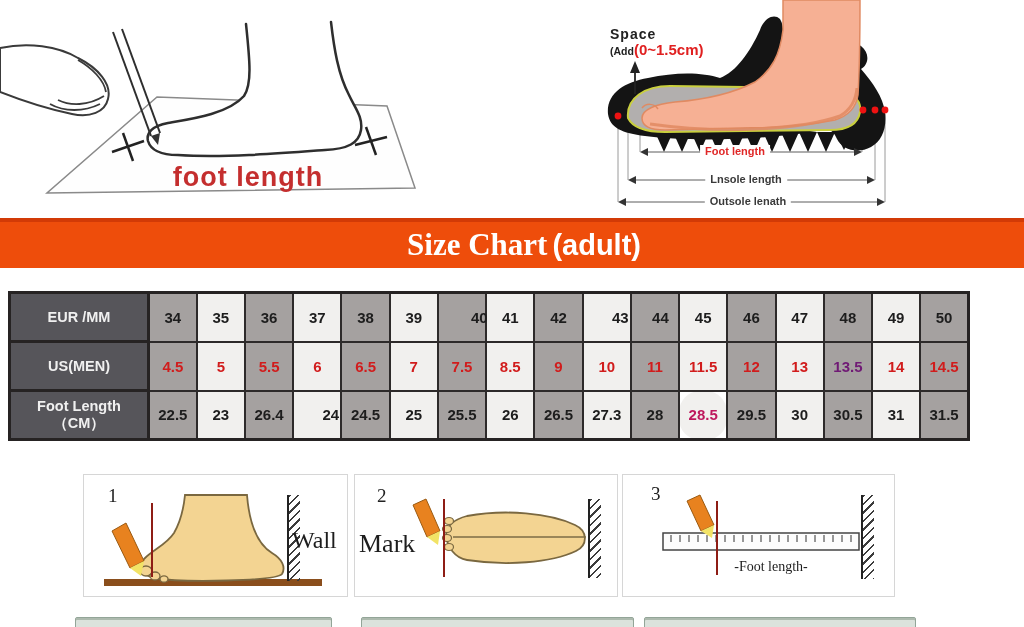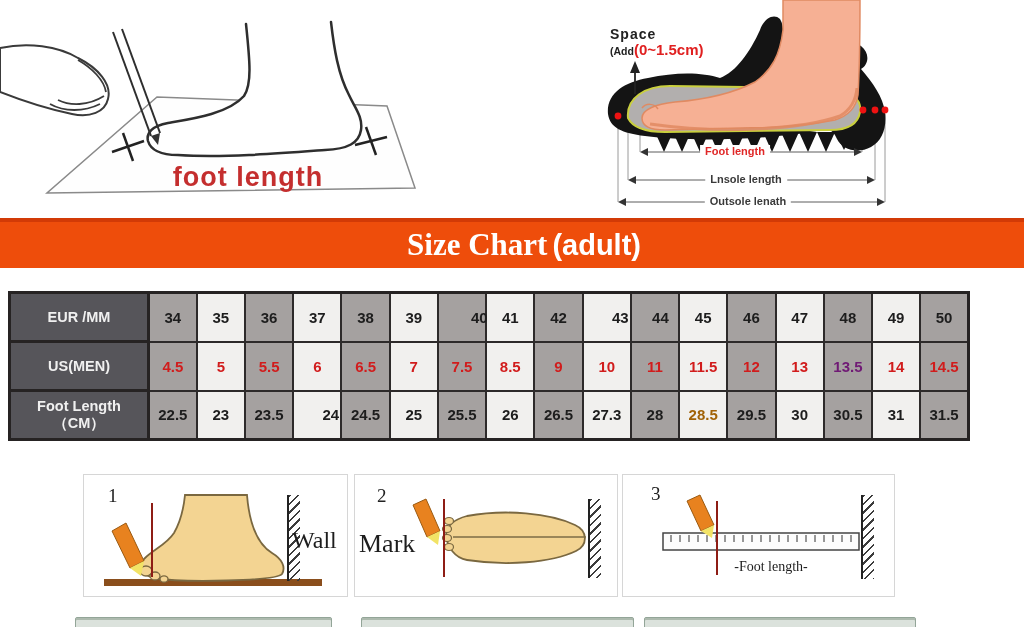--- a/index.html
+++ b/index.html
@@ -198,30 +198,30 @@
           <td class="col-a" style="color: rgb(209, 28, 28);">12</td>
           <td class="col-b" style="color: rgb(209, 28, 28);">13</td>
           <td class="col-a" style="color: #701a75; margin-left: 40px;">13.5</td>
           <td class="col-b" style="color: rgb(209, 28, 28);">14</td>
           <td class="col-a" style="color: rgb(209, 28, 28);">14.5</td>
         </tr>
         <tr>
           <th>Foot Length（CM）</th>
           <td class="col-a" style="color: rgb(29, 29, 29);">22.5</td>
           <td class="col-b" style="color: rgb(29, 29, 29);">23</td>
-          <td class="col-a" style="color: rgb(29, 29, 29);">23.5</td>
+          <td class="col-a" style="color: rgb(29, 29, 29);">26.4</td>
           <td class="col-b" style="color: rgb(29, 29, 29); padding-left: 28px;">24</td>
           <td class="col-a" style="color: rgb(29, 29, 29);">24.5</td>
           <td class="col-b" style="color: rgb(29, 29, 29);">25</td>
           <td class="col-a" style="color: rgb(29, 29, 29);">25.5</td>
           <td class="col-b" style="color: rgb(29, 29, 29);">26</td>
           <td class="col-a" style="color: rgb(29, 29, 29);">26.5</td>
           <td class="col-b" style="color: rgb(29, 29, 29);">27.3</td>
           <td class="col-a" style="color: rgb(29, 29, 29);">28</td>
-          <td class="col-b" style="color: #a16207;">28.5</td>
+          <td class="col-b" style="color: #be185d; border-radius: 21px;">28.5</td>
           <td class="col-a" style="color: rgb(29, 29, 29);">29.5</td>
           <td class="col-b" style="color: rgb(29, 29, 29);">30</td>
           <td class="col-a" style="color: rgb(29, 29, 29);">30.5</td>
           <td class="col-b" style="color: rgb(29, 29, 29);">31</td>
           <td class="col-a" style="color: rgb(29, 29, 29);">31.5</td>
         </tr>
       </tbody>
   </table>
 
   <div class="panel" style="left:83px;width:263px;">

